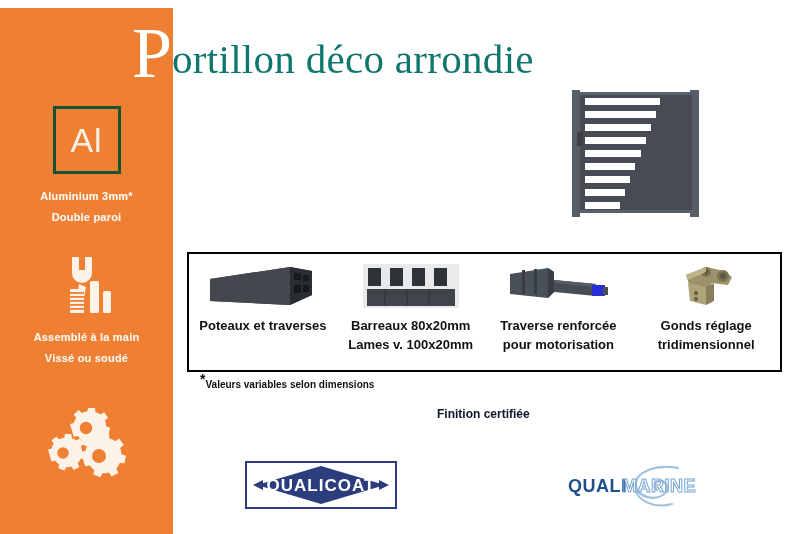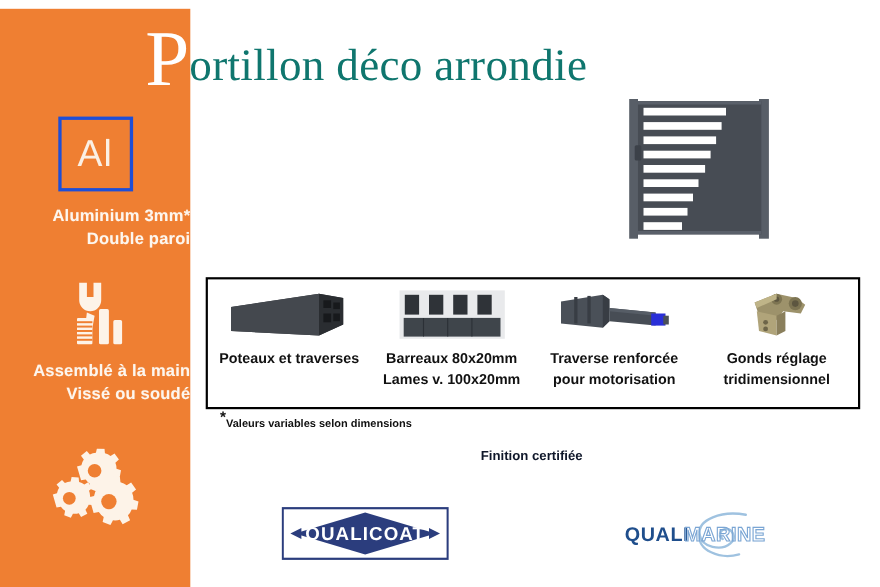--- a/index.html
+++ b/index.html
@@ -10,28 +10,28 @@
   }
   .page{position:absolute;inset:0;background:#ffffff;}
 
   
   .sidebar{
     position:absolute;left:0;top:8px;width:173px;height:526px;
     background:#ef7f32;
   }
   .side-block{position:absolute;left:0;width:173px;text-align:center;color:#ffffff;}
   .side-block .caption{
-    font-size:15px;font-weight:bold;letter-spacing:.2px;line-height:21px;
-    color:#fdf6ee;text-shadow:0 0 1px rgba(255,255,255,.35);text-align:right;
+    font-size:11px;font-weight:bold;letter-spacing:.2px;line-height:21px;
+    color:#fdf6ee;text-shadow:0 0 1px rgba(255,255,255,.35);
   }
   .icon-wrap{display:flex;align-items:center;justify-content:center;}
 
   
   .al-box{
-    width:68px;height:68px;border:3px solid #1d4ed8;box-sizing:border-box;
+    width:68px;height:68px;border:3px solid #14532d;box-sizing:border-box;
     display:flex;align-items:center;justify-content:center;
     font-size:34px;color:#fbf0e4;font-weight:300;letter-spacing:1px;
     font-family:"Liberation Sans", sans-serif;
   }
 
   
   .title-row{position:absolute;left:132px;top:18px;height:66px;display:flex;align-items:baseline;}
   .dropcap{
     font-family:"Liberation Serif", serif;
     font-size:72px;line-height:62px;color:#ffffff;font-weight:400;
@@ -65,21 +65,21 @@
   
   .footnote{
     position:absolute;left:200px;top:379px;font-size:10px;font-weight:bold;color:#111;
   }
   .footnote .star{font-size:14px;vertical-align:super;line-height:0;}
   .finition{
     position:absolute;left:437px;top:407px;font-size:12px;font-weight:bold;color:#0f172a;
   }
 
   
-  .qualicoat{position:absolute;left:256px;top:461px;width:124px;height:48px;}
+  .qualicoat{position:absolute;left:245px;top:461px;width:124px;height:48px;}
   .qualimarine{position:absolute;left:560px;top:464px;width:152px;height:46px;}
   .qualicoat svg,.qualimarine svg{display:block;}
 </style>
 </head>
 <body>
 
 <div class="page">
 
   <div class="sidebar">
 

